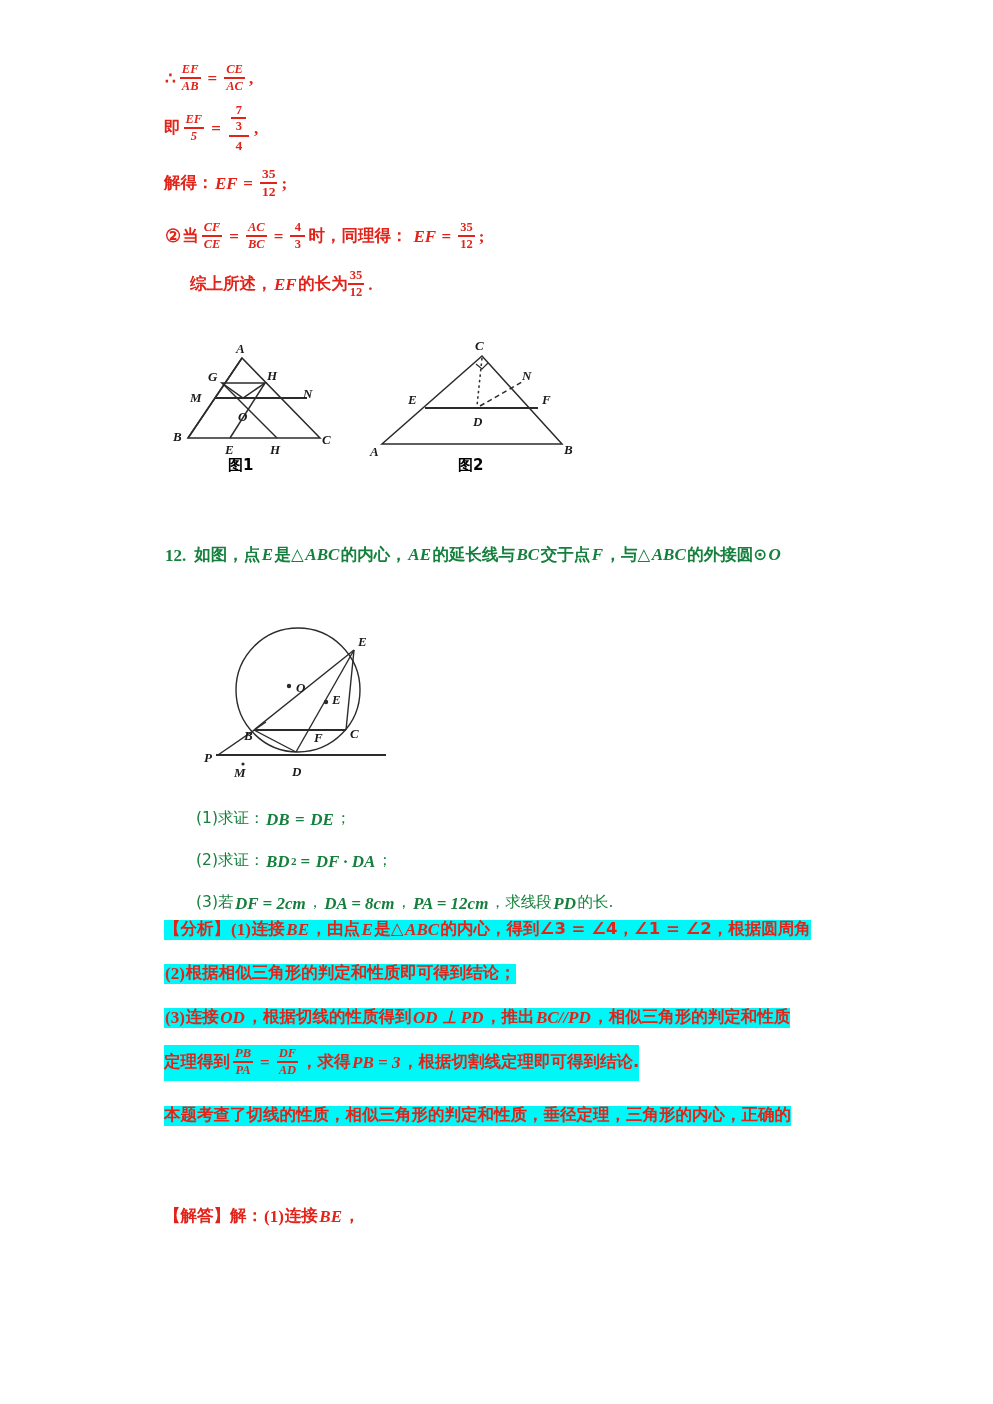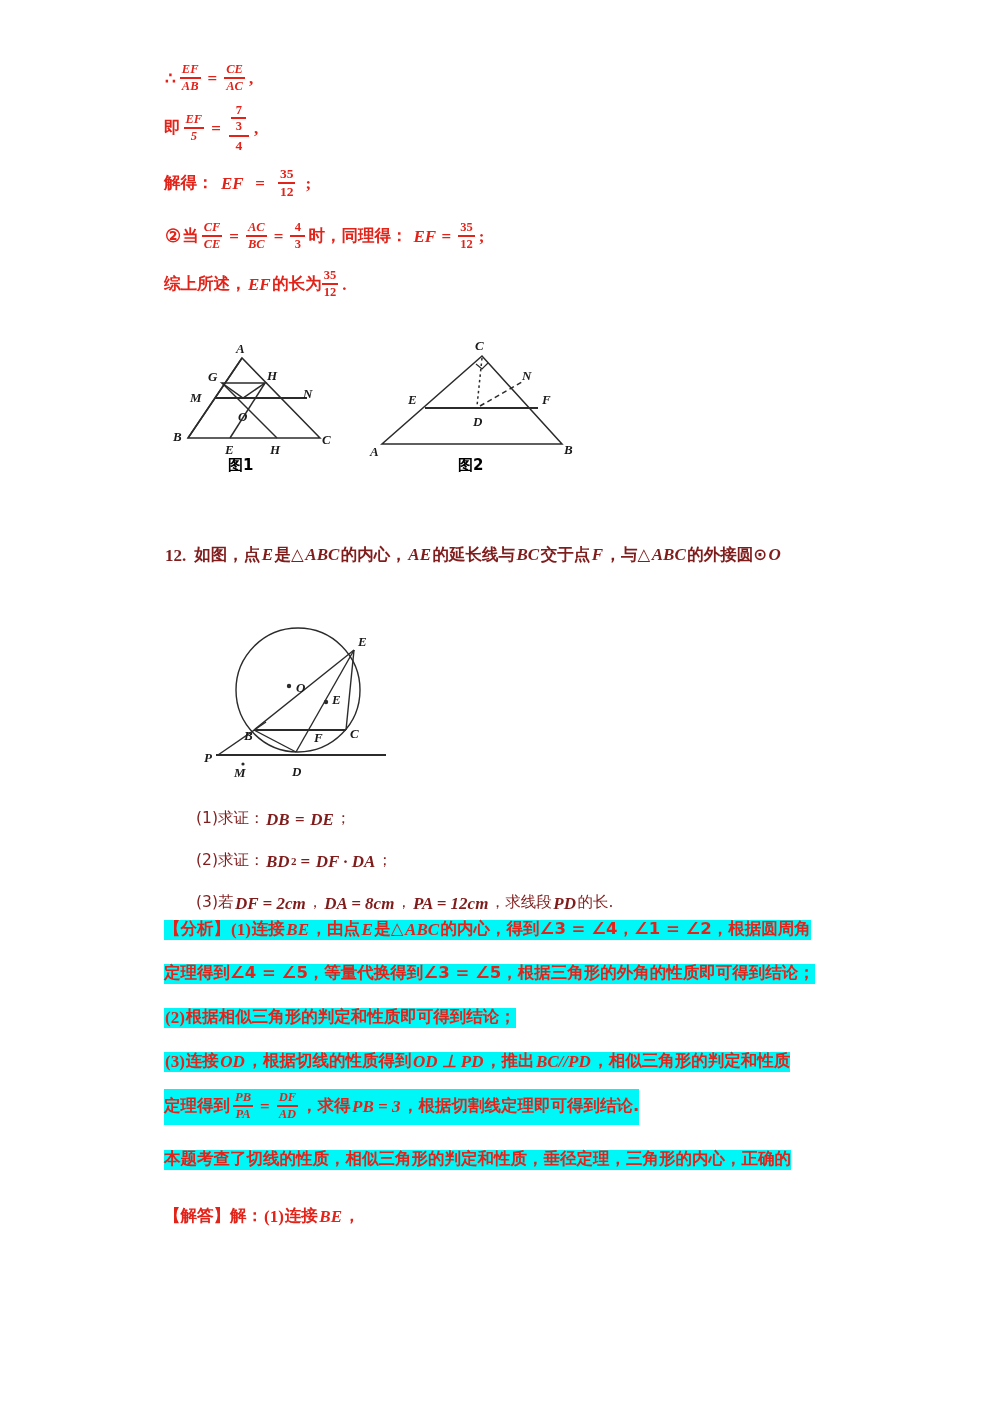--- a/index.html
+++ b/index.html
@@ -31,21 +31,21 @@
 
   
   .row {
     display: flex;
     align-items: center;
     flex-wrap: nowrap;
     white-space: nowrap;
     line-height: 1;
   }
   .red   { color: #e2231a; }
-  .black { color: #7f1d1d; }
+  .black { color: #15803d; }
   .hl {
     background: #00f7f7;
     display: inline-flex;
     align-items: center;
     padding: 1px 0 2px 0;
   }
   .cn {
     font-family: "DejaVu Sans", "Liberation Sans", sans-serif;
     font-weight: bold;
     font-size: 16.5px;
@@ -174,21 +174,21 @@
           <span class="num">7</span>
           <span class="bar"></span>
           <span class="den">3</span>
         </span>
         <span class="bar" style="height:1.8px;width:100%;min-width:20px;background:currentColor;margin:2px 0;"></span>
         <span class="den" style="font-family:'Liberation Serif',serif;font-weight:bold;font-size:13.5px;">4</span>
       </span>
       <span class="mn">,</span>
     </div>
 
-    <div class="row red" style="height:54px;gap:6px;">
+    <div class="row red" style="height:54px;">
       <span class="cn">解得：</span>
       <span class="mi">EF</span>
       <span class="op">=</span>
       <span class="frac big up">
         <span class="num">35</span>
         <span class="bar"></span>
         <span class="den">12</span>
       </span>
       <span class="mn">;</span>
     </div>
@@ -217,21 +217,21 @@
       <span class="mi" style="padding-left:6px;">EF</span>
       <span class="op">=</span>
       <span class="frac up">
         <span class="num">35</span>
         <span class="bar"></span>
         <span class="den">12</span>
       </span>
       <span class="mn">;</span>
     </div>
 
-    <div class="row red" style="height:44px;">
+    <div class="row red" style="height:44px;margin-left:26px;">
       <span class="cn">综上所述，</span>
       <span class="mi">EF</span>
       <span class="cn">的长为</span>
       <span class="frac up" style="margin-left:0;">
         <span class="num">35</span>
         <span class="bar"></span>
         <span class="den">12</span>
       </span>
       <span class="mn">.</span>
     </div>
@@ -375,25 +375,20 @@
           <span class="cn">连接</span>
           <span class="mi">BE</span>
           <span class="cn">，由点</span>
           <span class="mi">E</span>
           <span class="cn">是△</span>
           <span class="mi">ABC</span>
           <span class="cn">的内心，得到∠3 = ∠4，∠1 = ∠2，根据圆周角</span>
         </span>
     </div>
     <div class="row" style="height:44px;">
-      <span class="hl red" id="anl1">
-          <span class="cn">定理得到∠4 = ∠5，等量代换得到∠3 = ∠5，根据三角形的外角的性质即可得到结论；</span>
-        </span>
-    </div>
-    <div class="row" style="height:44px;">
       <span class="hl red" id="anl2">
           <span class="mn">(2)</span>
           <span class="cn">根据相似三角形的判定和性质即可得到结论；</span>
         </span>
     </div>
     <div class="row" style="height:44px;">
       <span class="hl red" id="anl3">
           <span class="mn">(3)</span>
           <span class="cn">连接</span>
           <span class="mi">OD</span>

